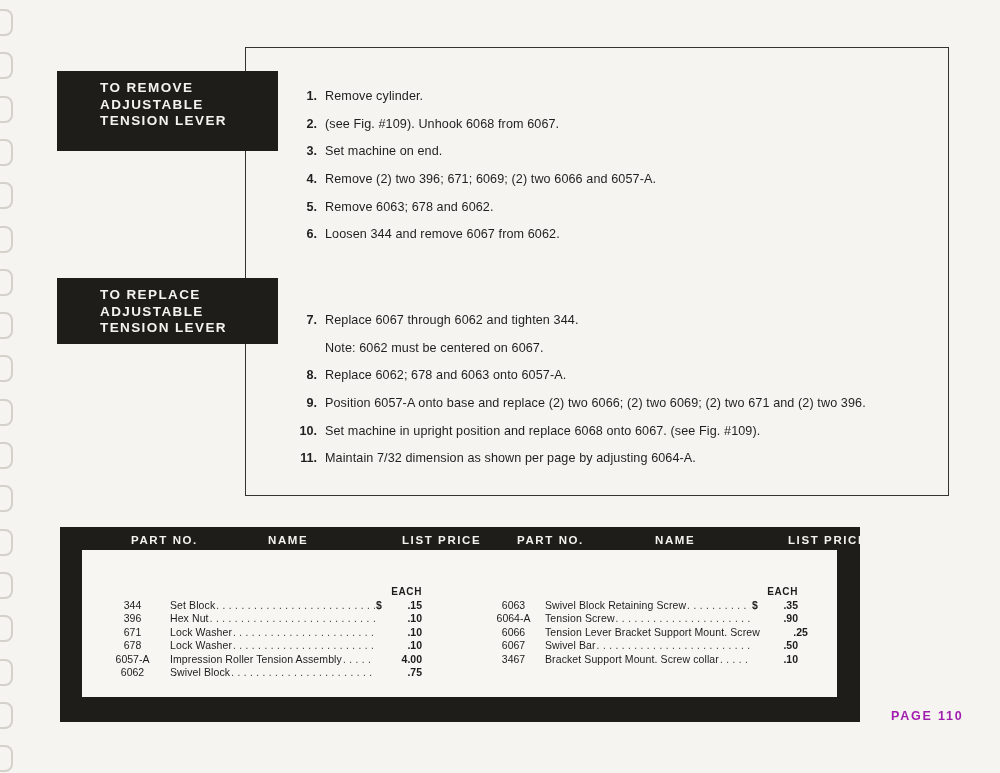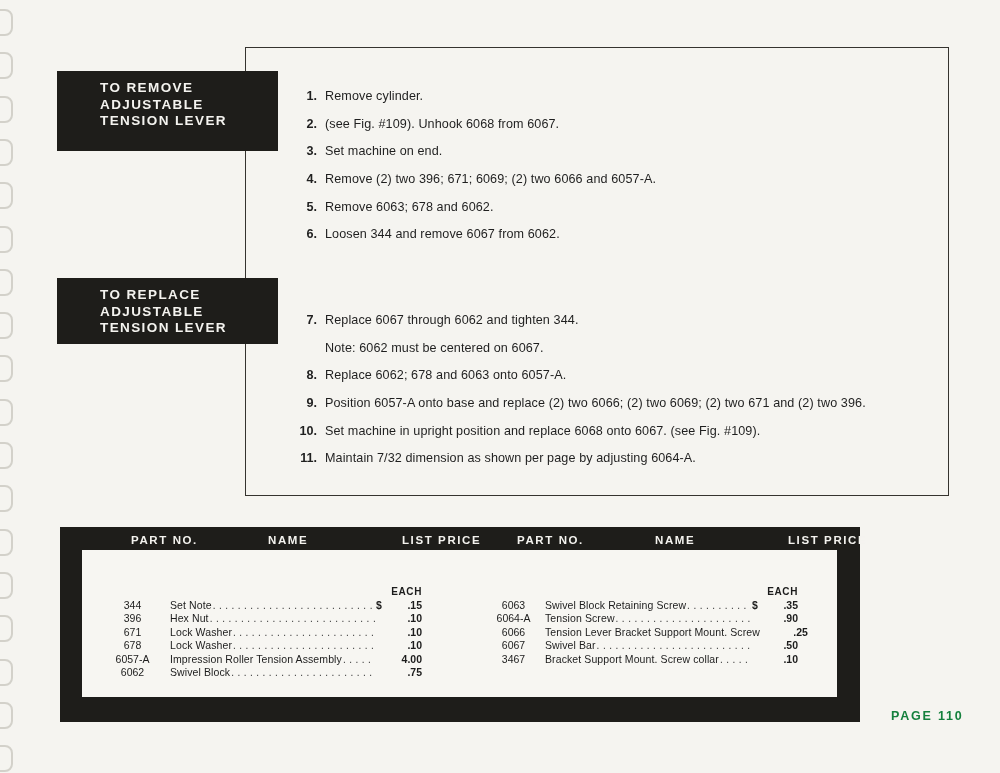--- a/index.html
+++ b/index.html
@@ -63,21 +63,21 @@
   .dots { flex:1 1 0; overflow:hidden; white-space:nowrap; margin:0 1px; color:#3a3a3a; }
   .dots::after {
     content:"........................................................................";
     letter-spacing:3.5px; font-size:10px;
   }
   .pfx { flex:none; width:12px; font-weight:bold; }
   .price { flex:none; width:34px; text-align:right; font-weight:bold; }
   
   .pageno {
     position:absolute; left:891px; top:709px; font-size:12.5px;
-    font-weight:bold; letter-spacing:1.8px; color:#15803d; white-space:nowrap;
+    font-weight:bold; letter-spacing:1.8px; color:#a21caf; white-space:nowrap;
   }
 </style>
 </head>
 <body>
 
 <div class="page">
 
   <div id="holes">
       <div class="hole" style="top: 9px;"></div>
       <div class="hole" style="top: 52.3px;"></div>
@@ -174,21 +174,21 @@
     <span class="th" style="left:421px">PART NO.</span>
     <span class="th" style="left:559px">NAME</span>
     <span class="th" style="left:692px">LIST PRICE</span>
 
     <div class="tpanel">
 
       <div class="half half-left">
         <div class="each-row">EACH</div>
         <div class="prow">
           <span class="pno">344</span>
-          <span class="pname">Set Note</span>
+          <span class="pname">Set Block</span>
           <span class="dots"></span>
           <span class="pfx">$</span>
           <span class="price">.15</span>
         </div>
         <div class="prow">
           <span class="pno">396</span>
           <span class="pname">Hex Nut</span>
           <span class="dots"></span>
           <span class="pfx"></span>
           <span class="price">.10</span>

